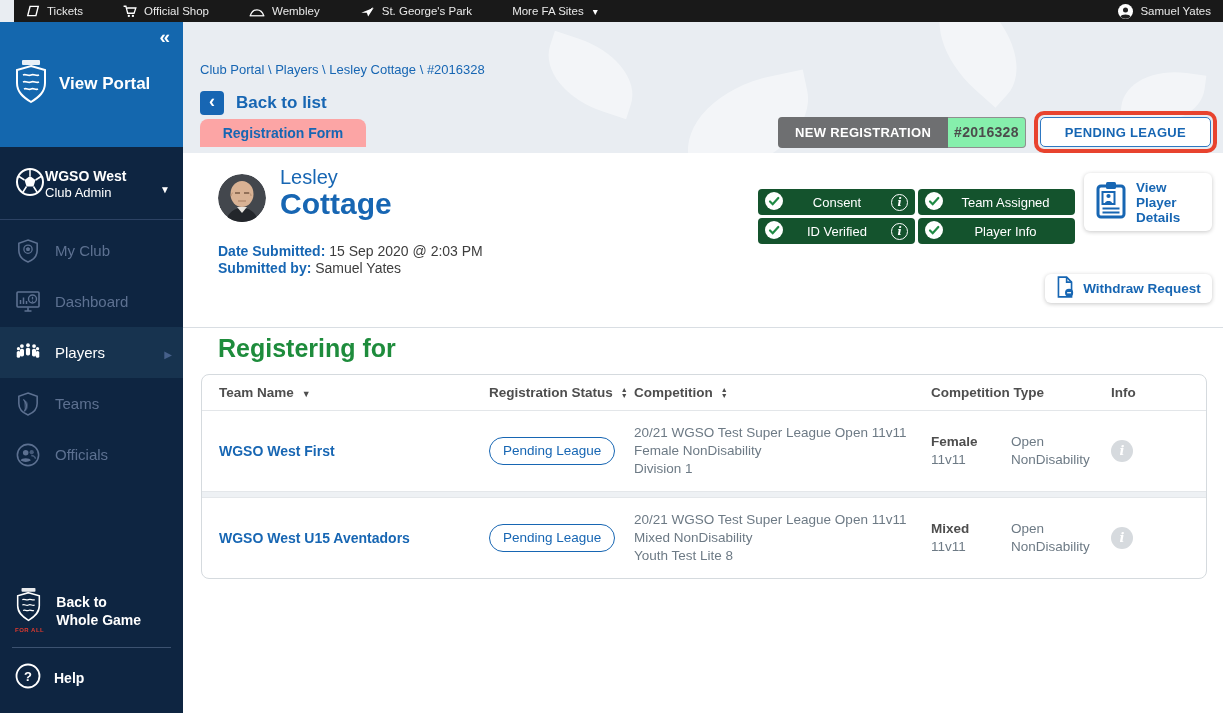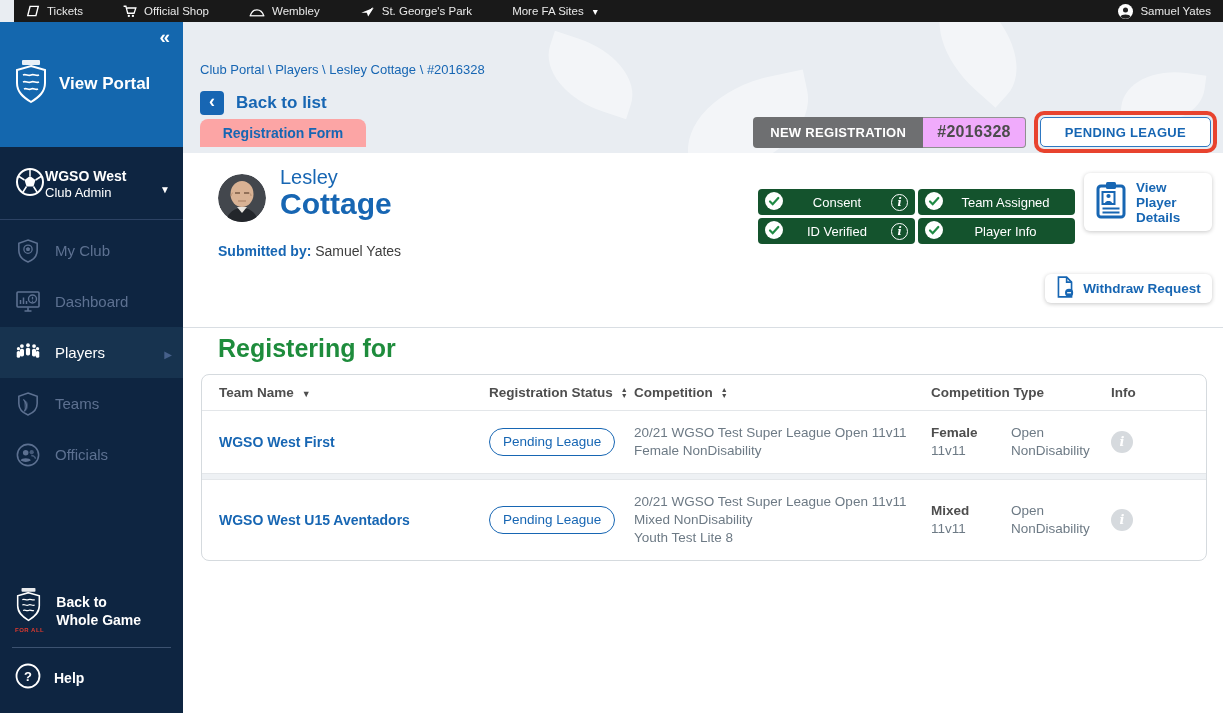--- a/index.html
+++ b/index.html
@@ -50,21 +50,21 @@
 
   .breadcrumb { position:absolute; top:40px; left:17px; color:#1766b3; font-size:13px; cursor:pointer; z-index:2; }
   .back-row { position:absolute; top:69px; left:17px; display:flex; align-items:center; gap:12px; cursor:pointer; z-index:2; }
   .back-btn { width:24px; height:24px; background:#1766b3; border-radius:4px; display:flex; align-items:center; justify-content:center; }
   .back-btn::after { content:"‹"; color:#fff; font-size:18px; font-weight:bold; margin-top:-3px; }
   .back-label { color:#1766b3; font-size:17px; font-weight:bold; }
   .tab { position:absolute; top:97px; left:17px; width:166px; height:28px; background:#fca5a5; border-radius:8px 8px 0 0; display:flex; align-items:center; justify-content:center; color:#1766b3; font-size:14px; font-weight:bold; cursor:pointer; z-index:2; }
 
   .reg-badges { position:absolute; top:89px; right:6px; display:flex; align-items:center; z-index:2; }
   .badge-type { height:31px; background:#6e6f71; color:#fff; font-weight:bold; font-size:13px; letter-spacing:0.3px; display:flex; align-items:center; padding:0 17px; border-radius:4px 0 0 4px; }
-  .badge-id { height:31px; background:#f0abfc; border:1px solid #8f8f8f; border-left:none; color:#4c4c4c; font-weight:bold; font-size:16px; letter-spacing:0.3px; display:flex; align-items:center; padding:0 14px; border-radius:0 4px 4px 0; }
+  .badge-id { height:31px; background:#86efac; border:1px solid #8f8f8f; border-left:none; color:#4c4c4c; font-weight:bold; font-size:14px; letter-spacing:0.3px; display:flex; align-items:center; padding:0 6px; border-radius:0 4px 4px 0; }
   .status-ring { margin-left:8px; border:4px solid #e8432e; border-radius:10px; padding:2px; }
   .status-chip { height:30px; background:#fff; border:1px solid #2e78c2; border-radius:5px; color:#1766b3; font-weight:bold; font-size:13px; letter-spacing:0.3px; display:flex; align-items:center; padding:0 24px; cursor:pointer; }
 
   .panel { position:absolute; top:131px; left:0; right:0; bottom:0; background:#fff; z-index:1; }
 
   .avatar { position:absolute; top:21px; left:35px; width:48px; height:48px; border-radius:50%; overflow:hidden; }
   .player-first { position:absolute; top:13px; left:97px; color:#1766b3; font-size:20px; }
   .player-last { position:absolute; top:34px; left:97px; color:#1766b3; font-size:30px; font-weight:bold; }
 
   .badges-grid { position:absolute; top:36px; left:575px; display:grid; grid-template-columns:157px 157px; grid-auto-rows:26px; gap:3px; }
@@ -356,20 +356,21 @@
               <path d="M6.5 27.5h17M6.5 31.5h17" stroke="#1766b3" stroke-width="2"></path>
             </svg></span>
         <span class="view-lines">
           <div>View</div>
           <div>Player</div>
           <div>Details</div>
         </span>
       </div>
 
       <div class="date-block">
+        <div><span class="blue-label">Date Submitted:</span> <span>15 Sep 2020 @ 2:03 PM</span></div>
         <div><span class="blue-label">Submitted by:</span> <span>Samuel Yates</span></div>
       </div>
 
       <div class="withdraw">
         <span><svg width="18" height="22" viewBox="0 0 22 26">
               <path d="M3 1h10l6 6v18H3z" fill="none" stroke="#1766b3" stroke-width="2"></path>
               <path d="M13 1v6h6" fill="none" stroke="#1766b3" stroke-width="2"></path>
               <circle cx="16" cy="20" r="5" fill="#1766b3"></circle>
               <path d="M13.6 20h4.8" stroke="#fff" stroke-width="1.6"></path>
             </svg></span>
@@ -399,20 +400,21 @@
           <div class="th">
             <span>Info</span>
           </div>
         </div>
 
         <div class="trow">
           <div class="cell team">WGSO West First</div>
           <div class="cell"><span class="pill">Pending League</span></div>
           <div class="cell">
             <div>20/21 WGSO Test Super League Open 11v11 Female NonDisability</div>
+            <div>Division 1</div>
           </div>
           <div class="cell">
             <div class="type-main">Female</div>
             <div>11v11</div>
           </div>
           <div class="cell">
             <div>Open</div>
             <div>NonDisability</div>
           </div>
           <div class="cell">

